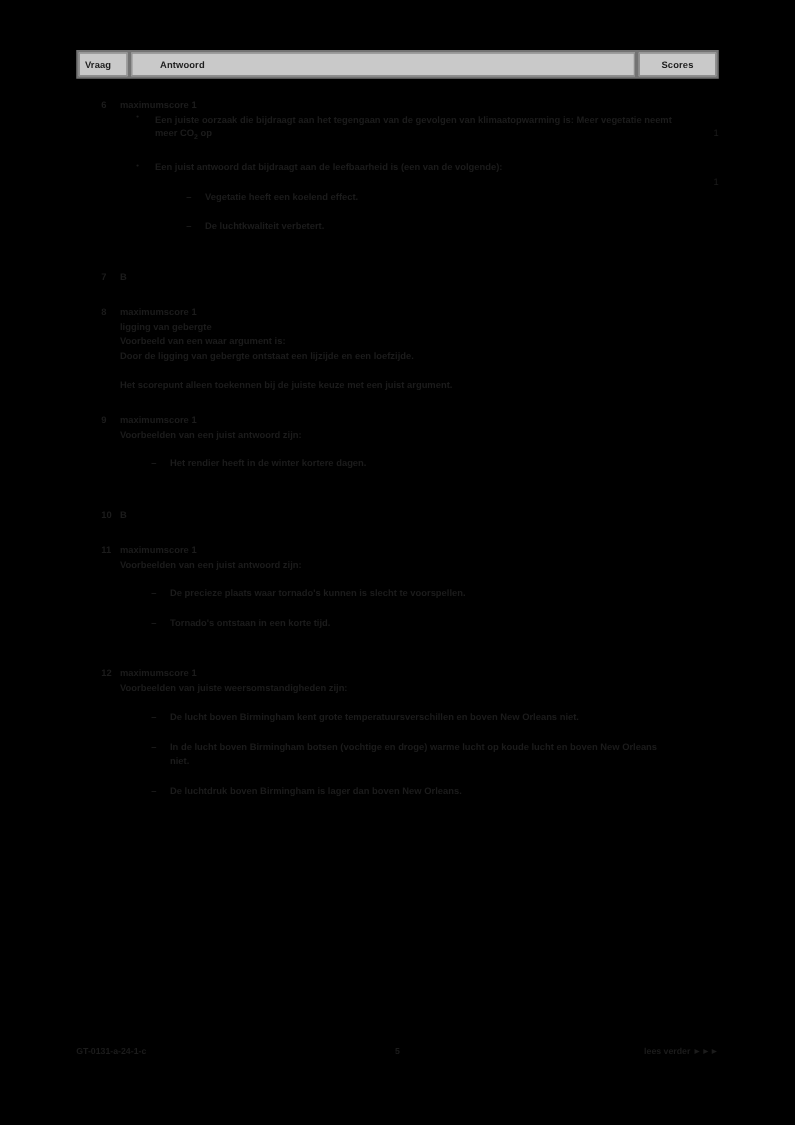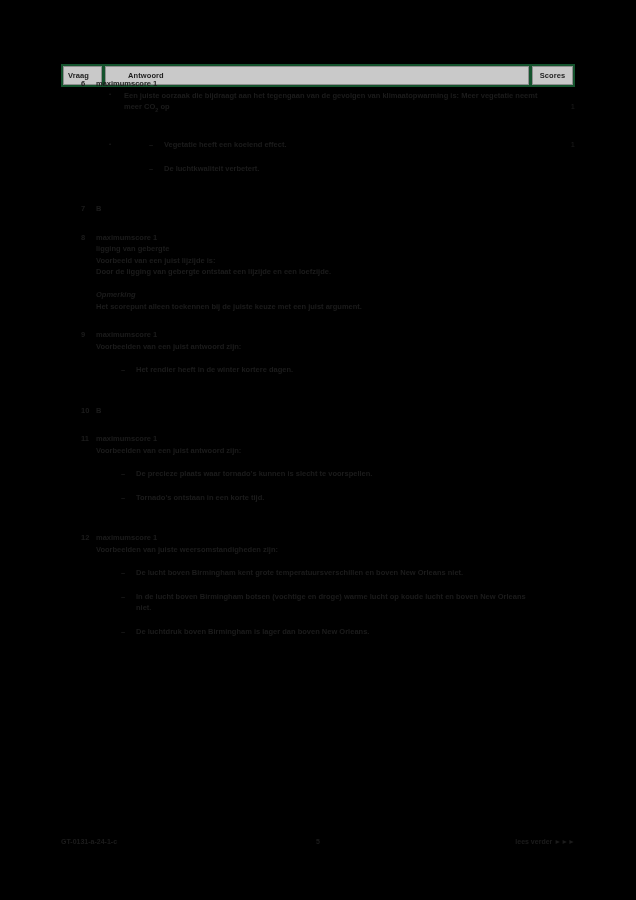--- a/index.html
+++ b/index.html
@@ -17,45 +17,44 @@
     overflow: hidden;
   }
 
   
   .header-table {
     position: absolute;
     left: 61px;
     top: 40px;
     width: 514px;
     height: 23px;
-    background: #14532d;
+    background: #737373;
     box-sizing: border-box;
     padding: 2px 2px;
     display: flex;
     align-items: stretch;
     gap: 3px;
-    margin-top: 24px;
   }
   .hcell {
     background: #c9c9c9;
     border: 1px solid #8f8f8f;
     display: flex;
     align-items: center;
     box-sizing: border-box;
   }
   .hcell-vraag {
     width: 39px;
     padding-left: 4px;
   }
   .hcell-antwoord {
     flex: 1;
     padding-left: 22px;
   }
   .hcell-scores {
-    width: 41px;
+    width: 62px;
     justify-content: center;
   }
   .hcell span {
     font-size: 7.5px;
     font-weight: bold;
     letter-spacing: 0.1px;
     color: #1e1e1e;
     line-height: 1;
   }
 
@@ -206,20 +205,21 @@
       </div>
     </div>
 
     <div class="gap-sm"></div>
 
     <div class="qblock">
       <div class="qnum"></div>
       <div class="qbody">
         <ul class="lvl1">
           <li>
+            <span>Een juist antwoord dat bijdraagt aan de leefbaarheid is (een van de volgende):</span>
             <ul class="lvl2">
               <li>Vegetatie heeft een koelend effect.</li>
               <li>De luchtkwaliteit verbetert.</li>
             </ul>
           </li>
         </ul>
       </div>
       <div class="scorecol">
         <div style="height:11.5px"></div>
         <span>1</span>
@@ -236,24 +236,23 @@
       <div class="scorecol"></div>
     </div>
 
     <div class="gap-lg"></div>
 
     <div class="qblock">
       <div class="qnum">8</div>
       <div class="qbody">
         <div class="maxline">maximumscore 1</div>
         <div class="plain">ligging van gebergte</div>
-        <div class="plain">Voorbeeld van een juist lijzijde is:</div>
+        <div class="plain">Voorbeeld van een waar argument is:</div>
         <div class="plain">Door de ligging van gebergte ontstaat een lijzijde en een loefzijde.</div>
         <div style="height:11.5px"></div>
-        <div class="note-title">Opmerking</div>
         <div class="note-text">Het scorepunt alleen toekennen bij de juiste keuze met een juist argument.</div>
       </div>
       <div class="scorecol"></div>
     </div>
 
     <div class="gap-lg"></div>
 
     <div class="qblock">
       <div class="qnum">9</div>
       <div class="qbody">

